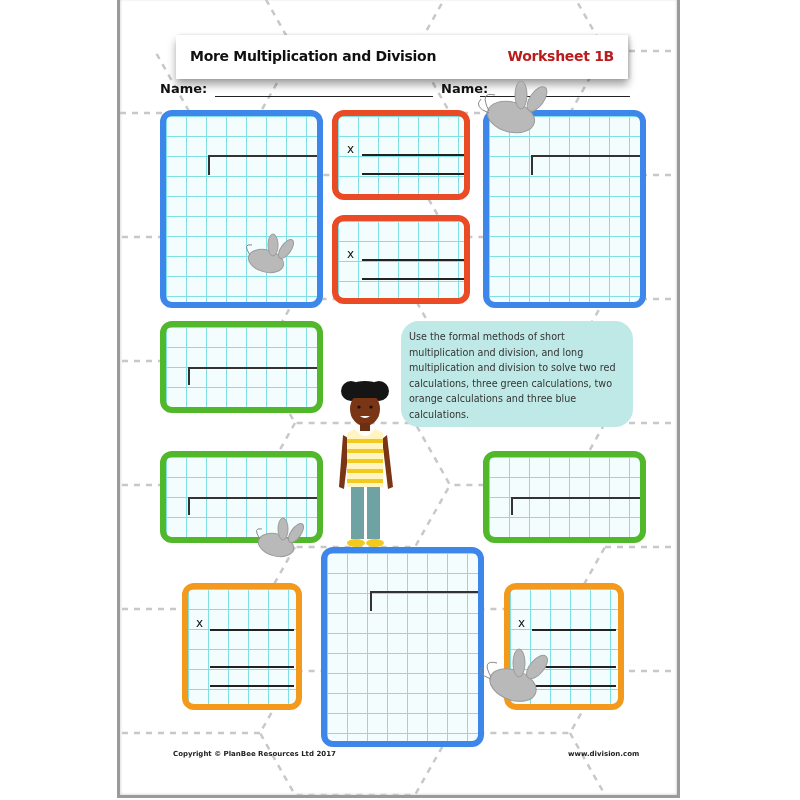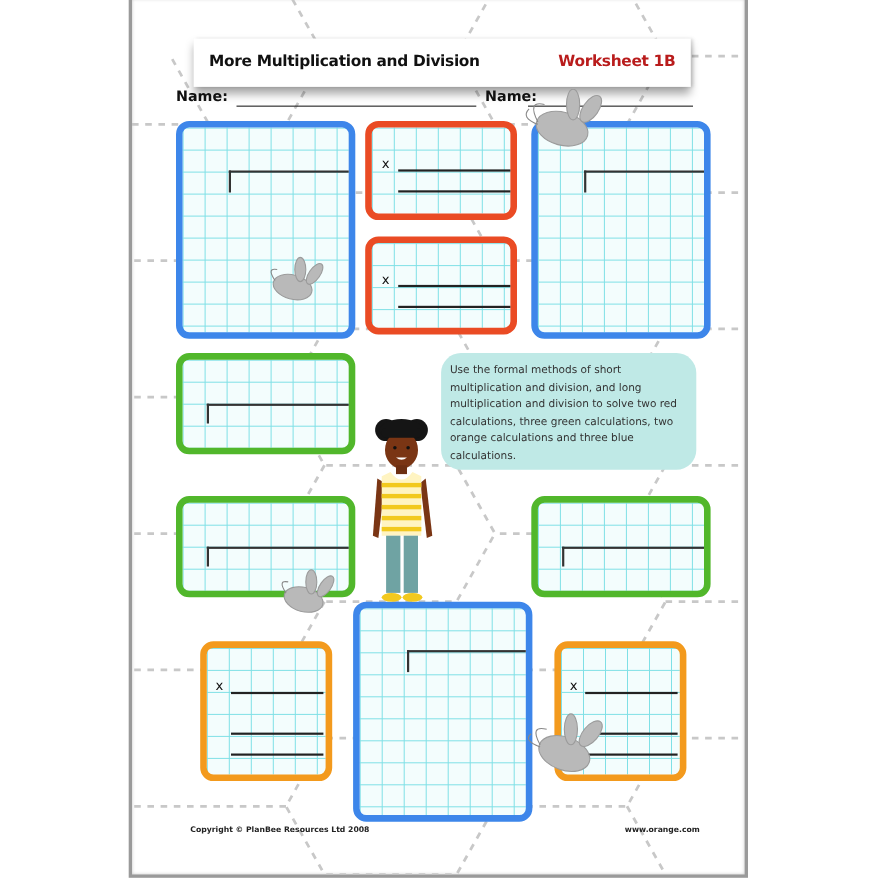--- a/index.html
+++ b/index.html
@@ -247,15 +247,15 @@
     <path d="M10 22 Q2 10 12 12" stroke="#888" fill="none"></path>
   </svg>
   <svg class="bee" style="left:357px; top:648px;" width="80" height="60" viewBox="0 0 80 60">
     <ellipse cx="36" cy="38" rx="24" ry="15" fill="#b9b9b9" stroke="#9b9b9b" transform="rotate(20 36 38)"></ellipse>
     <ellipse cx="42" cy="16" rx="6" ry="14" fill="#b9b9b9" stroke="#9b9b9b"></ellipse>
     <ellipse cx="60" cy="20" rx="7" ry="14" fill="#b9b9b9" stroke="#9b9b9b" transform="rotate(40 60 20)"></ellipse>
     <path d="M14 30 Q4 12 20 16" stroke="#888" fill="none"></path>
     <path d="M14 32 Q-2 26 6 20" stroke="#888" fill="none"></path>
   </svg>
 
-  <span class="footer-left">Copyright © PlanBee Resources Ltd 2008</span>
-  <span class="footer-right">www.orange.com</span>
+  <span class="footer-left">Copyright © PlanBee Resources Ltd 2017</span>
+  <span class="footer-right">www.division.com</span>
 </div>
 
 </body></html>

